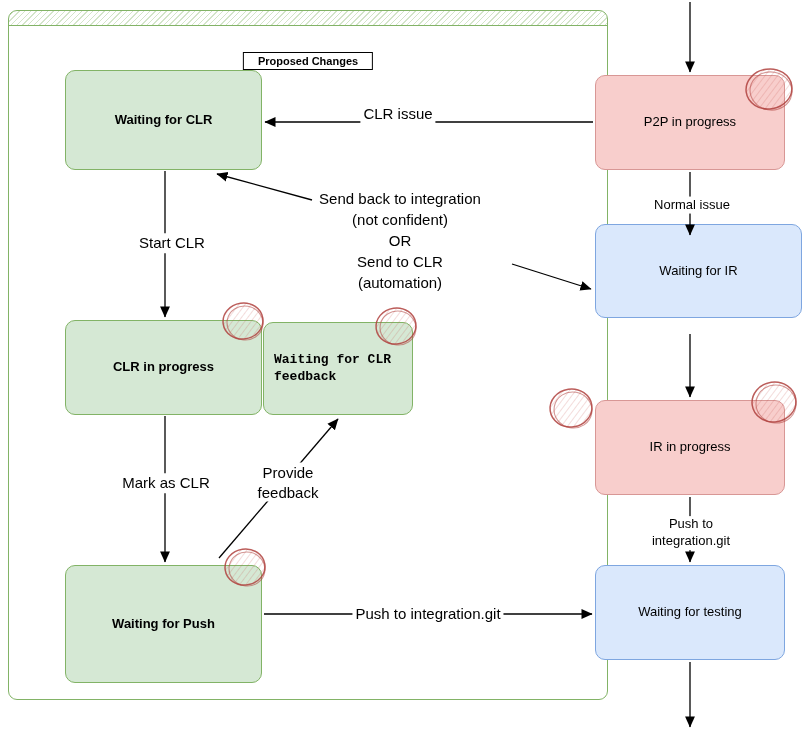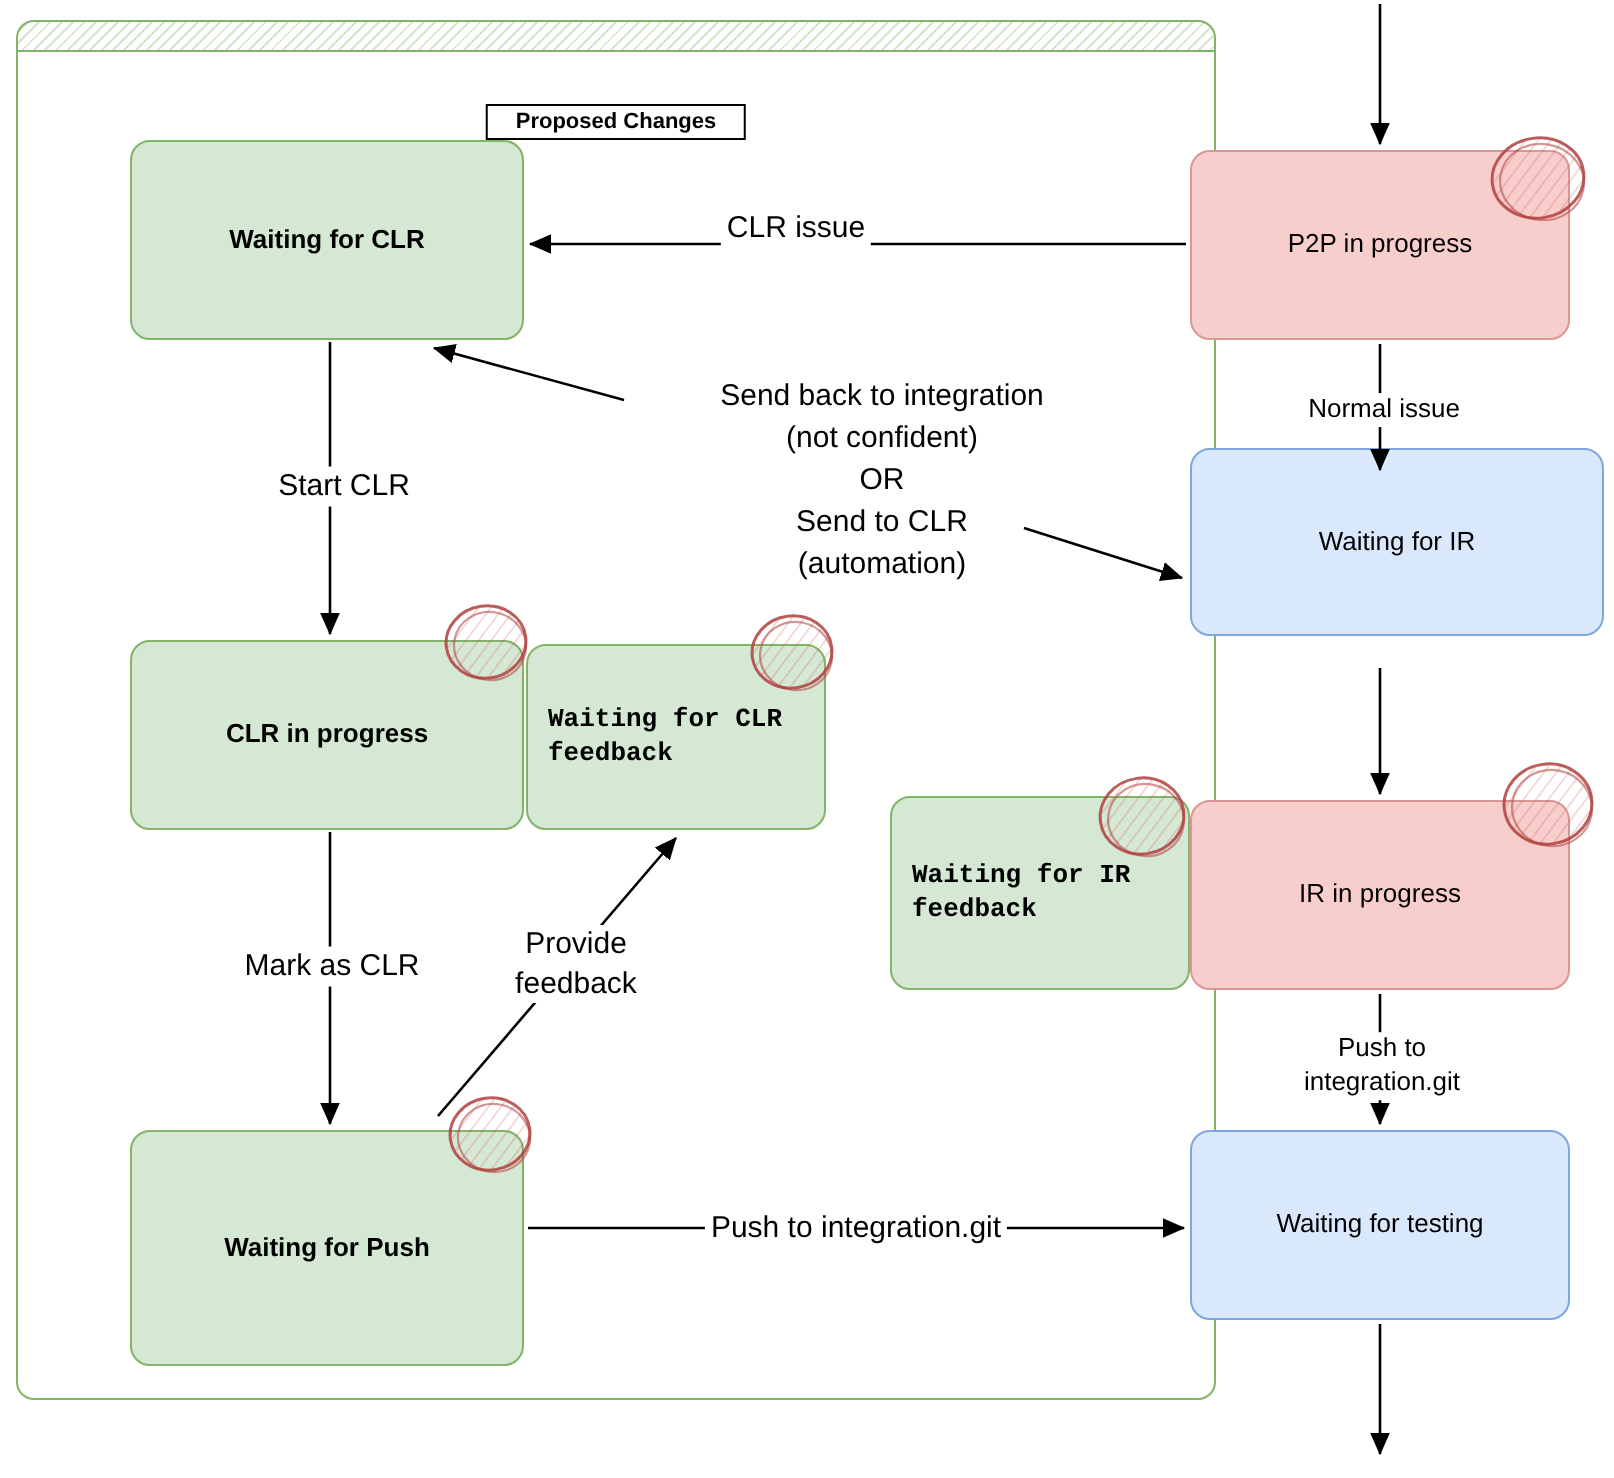--- a/index.html
+++ b/index.html
@@ -50,44 +50,41 @@
   .overlay { position: absolute; left: 0; top: 0; z-index: 2; pointer-events: none; }
 
   
   .edge-label {
     position: absolute; transform: translate(-50%, -50%);
     background: #fff; padding: 0 3px;
     font-size: 15px; white-space: pre-line; text-align: center;
     z-index: 3; line-height: 1.3;
   }
   .edge-label.small { font-size: 13px; }
-  .edge-label.nobg { background: transparent; margin-left: 41px; }
+  .edge-label.nobg { background: transparent; }
   .edge-label.send-back { line-height: 21px; }
 </style>
 </head>
 <body>
 
 <div class="canvas">
 
   <div class="frame">
     <div class="frame-hatch"></div>
     <div class="frame-title">Proposed Changes</div>
   </div>
 
   <div class="node green" style="left:65px;top:70px;width:197px;height:100px">
     <span>Waiting for CLR</span>
   </div>
   <div class="node green" style="left:65px;top:320px;width:197px;height:95px">
     <span>CLR in progress</span>
   </div>
   <div class="node green align-left" style="left:263px;top:322px;width:150px;height:93px">
     <span>Waiting for CLR feedback</span>
-  </div>
-  <div class="node green align-left" style="left:445px;top:398px;width:150px;height:97px">
-    <span>Waiting for IR feedback</span>
   </div>
   <div class="node green" style="left:65px;top:565px;width:197px;height:118px">
     <span>Waiting for Push</span>
   </div>
   <div class="node red" style="left:595px;top:75px;width:190px;height:95px">
     <span>P2P in progress</span>
   </div>
   <div class="node blue" style="left:595px;top:224px;width:207px;height:94px">
     <span>Waiting for IR</span>
   </div>

